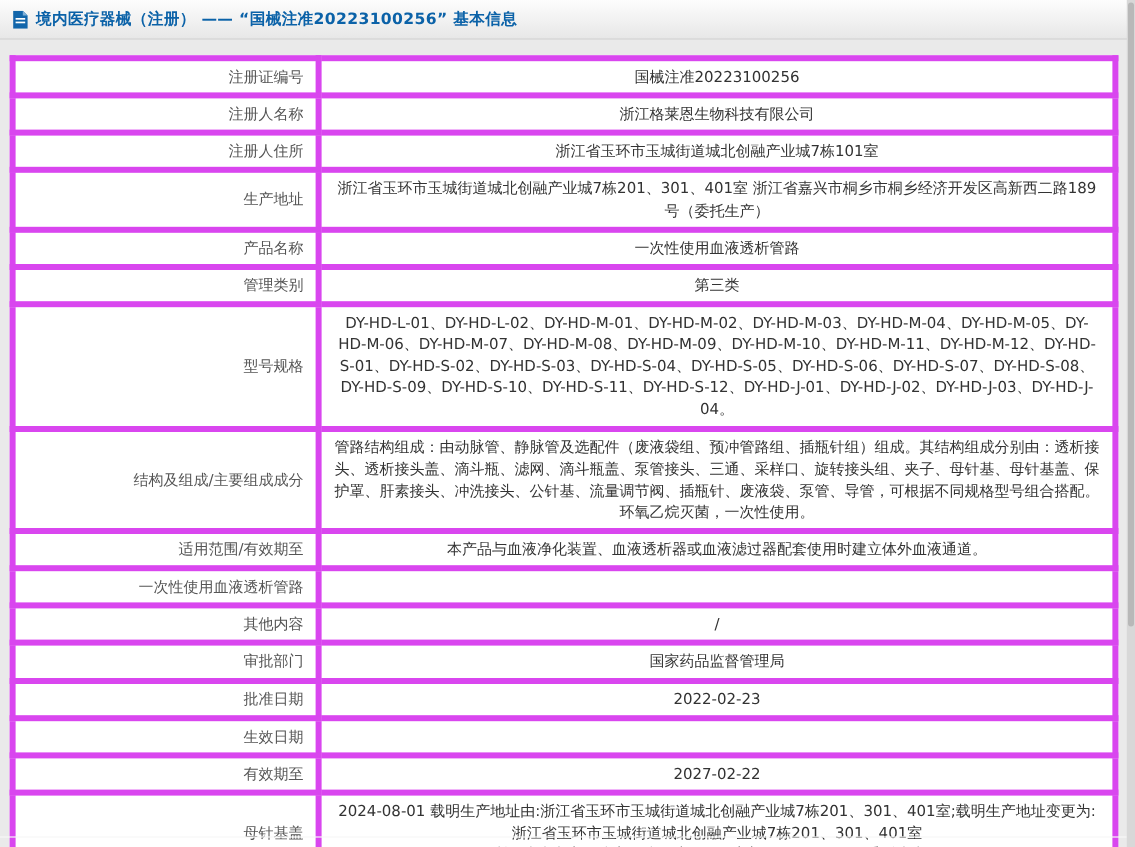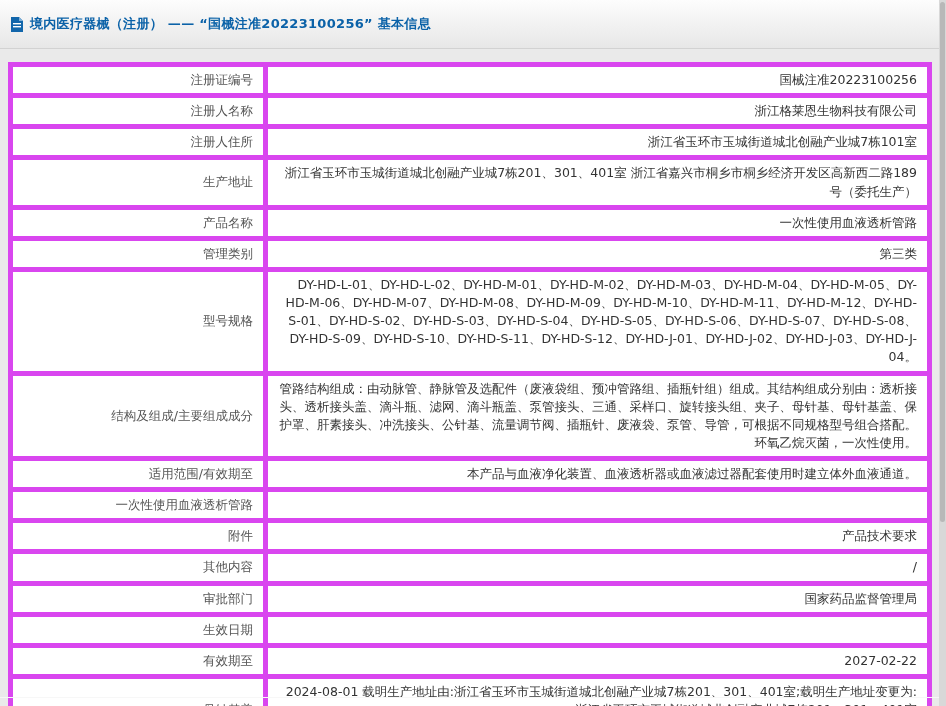--- a/index.html
+++ b/index.html
@@ -6,21 +6,21 @@
   html, body { width: 946px; height: 706px; }
   body {
     background: #eaeaea;
     font-family: "DejaVu Sans", "Liberation Sans", sans-serif;
     font-size: 12.5px;
     color: #333;
     overflow: hidden;
     position: relative;
   }
   .header {
-    height: 49px;
+    height: 33px;
     background: linear-gradient(#fdfdfd, #e7e7e7);
     border-bottom: 1px solid #d2d2d2;
     display: flex;
     align-items: center;
     padding: 0 10px;
     gap: 6px;
   }
   .doc-icon { display: inline-flex; align-items: center; }
   .header-title {
     color: #0b62a8;
@@ -45,21 +45,21 @@
   td.label-cell {
     width: 255px;
     text-align: right;
     color: #555;
     white-space: nowrap;
     background: #ffffff;
   }
   td.value-cell {
     color: #333;
     white-space: pre-line;
-    text-align: right;
+    text-align: center;
   }
   .note-icon {
     display: inline-block;
     width: 11px;
     height: 11px;
     background: #444;
     border-radius: 2px 2px 2px 5px;
     margin-right: 4px;
     vertical-align: -1px;
   }
@@ -139,30 +139,30 @@
           </tr>
           <tr>
             <td class="label-cell">适用范围/有效期至</td>
             <td class="value-cell">本产品与血液净化装置、血液透析器或血液滤过器配套使用时建立体外血液通道。</td>
           </tr>
           <tr>
             <td class="label-cell">一次性使用血液透析管路</td>
             <td class="value-cell"></td>
           </tr>
           <tr>
-            <td class="label-cell">附件</td>
-            <td class="value-cell">产品技术要求</td>
-          </tr>
-          <tr>
             <td class="label-cell">其他内容</td>
             <td class="value-cell">/</td>
           </tr>
           <tr>
             <td class="label-cell">审批部门</td>
             <td class="value-cell">国家药品监督管理局</td>
+          </tr>
+          <tr>
+            <td class="label-cell">批准日期</td>
+            <td class="value-cell">2022-02-23</td>
           </tr>
           <tr>
             <td class="label-cell">生效日期</td>
             <td class="value-cell"></td>
           </tr>
           <tr>
             <td class="label-cell">有效期至</td>
             <td class="value-cell">2027-02-22</td>
           </tr>
           <tr>

